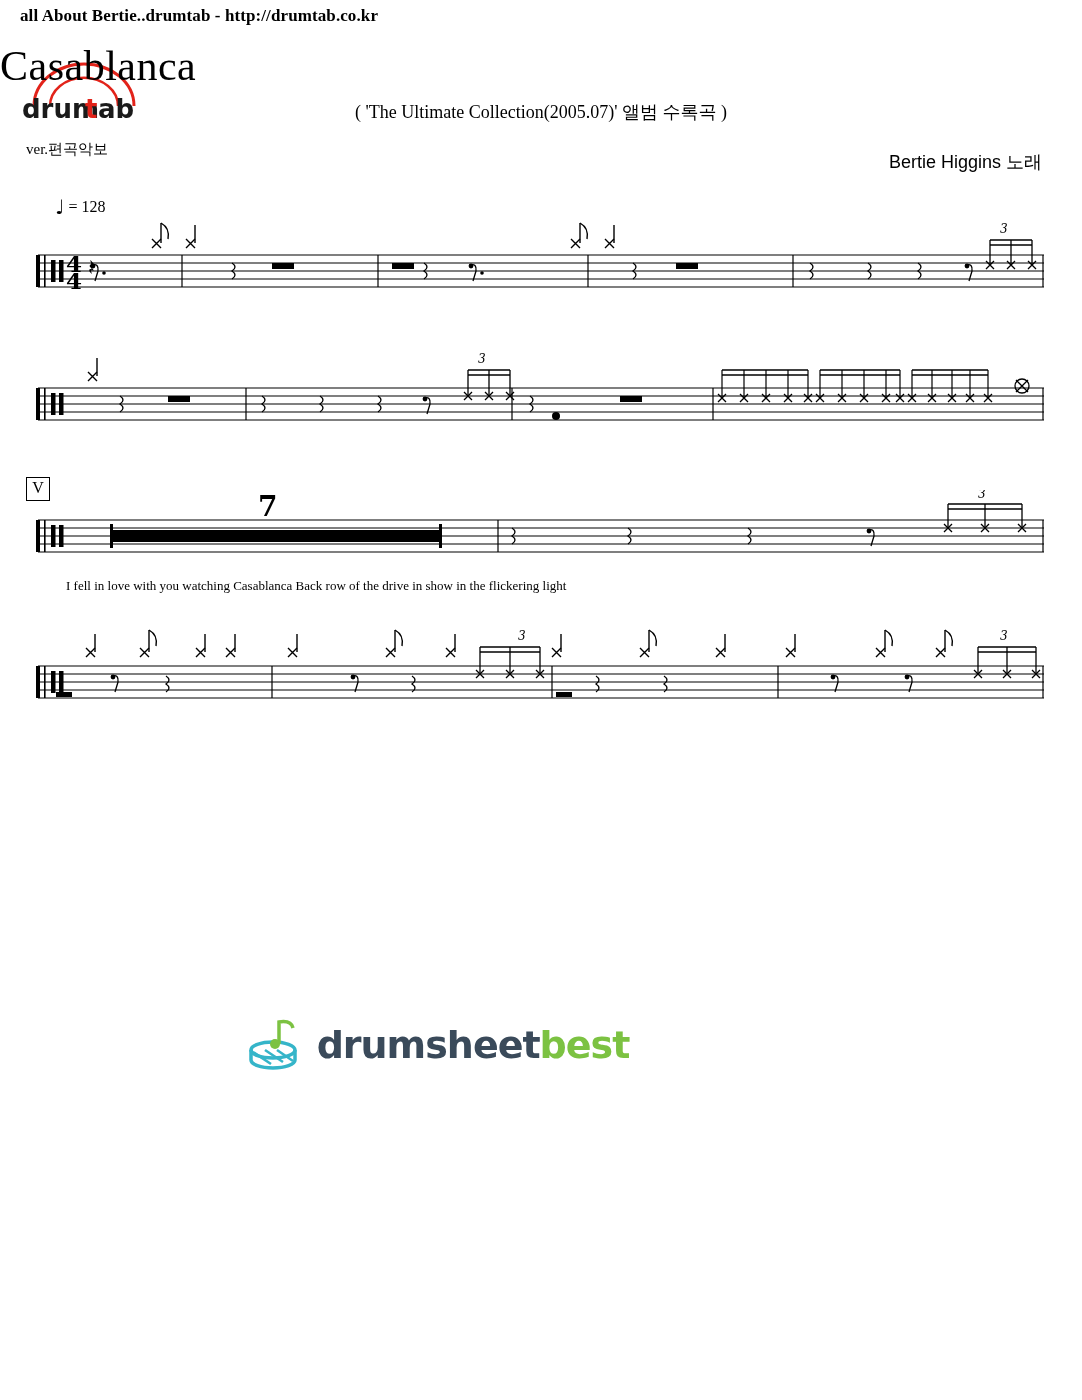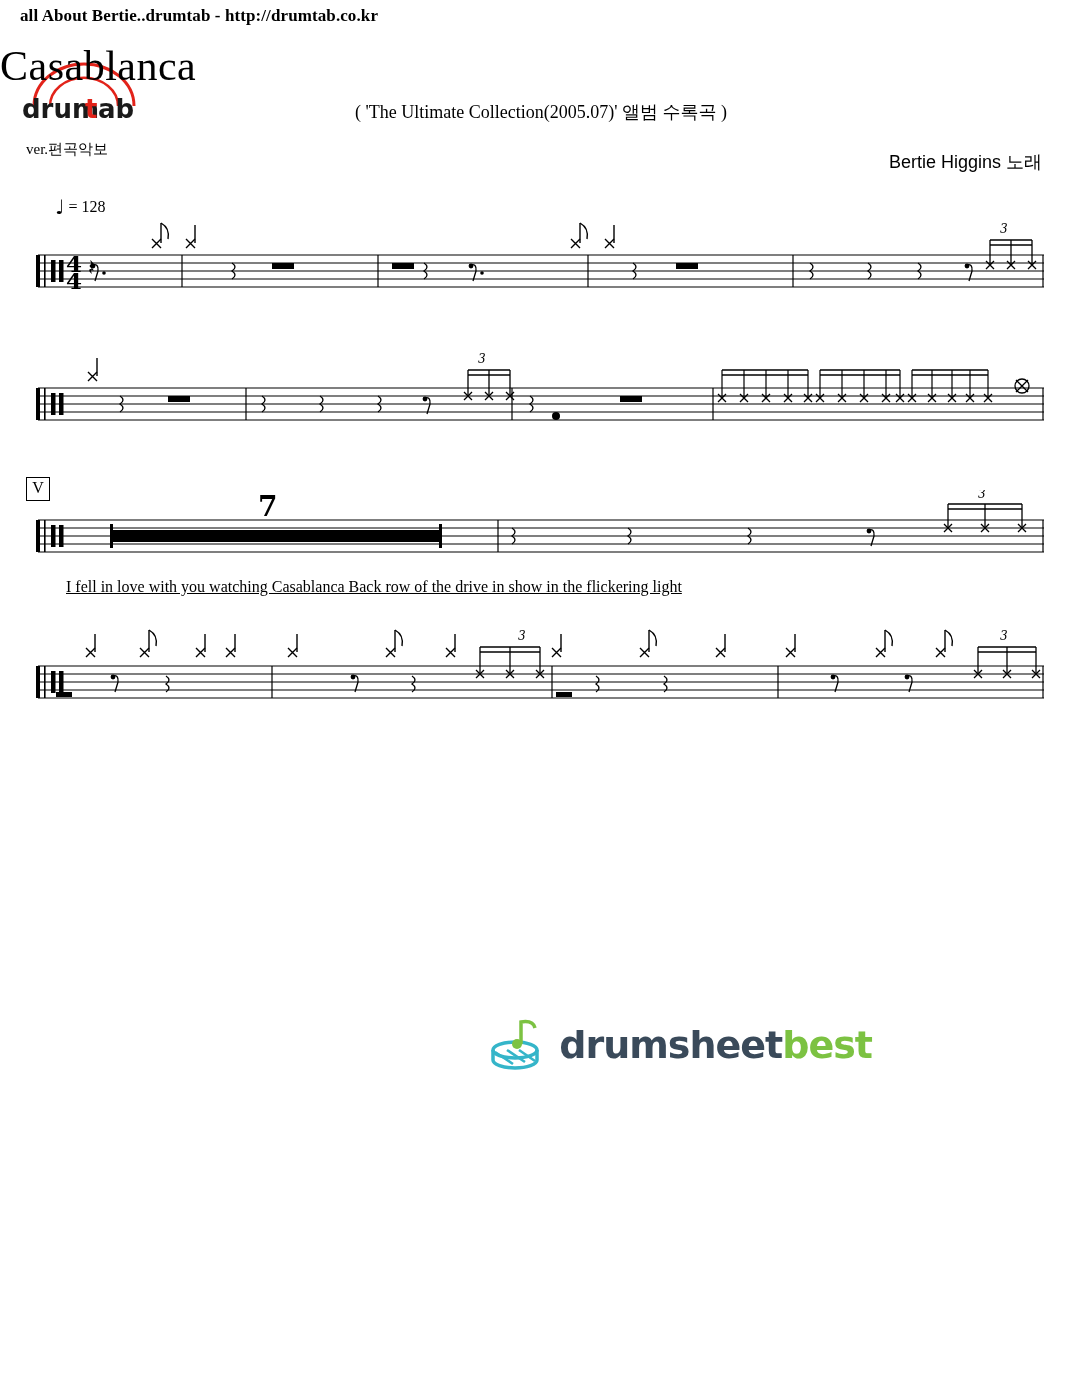--- a/index.html
+++ b/index.html
@@ -97,44 +97,43 @@
   .system {
     position: absolute;
     left: 0;
     width: 1082px;
   }
   .system svg { display: block; }
 
   .lyric {
     position: absolute;
     font-family: "Liberation Serif", serif;
-    font-size: 16px;
+    font-size: 13px;
     white-space: nowrap;
-    text-decoration: underline;
   }
 
   .section-box {
     position: absolute;
     border: 1.5px solid #000;
     font-family: "Liberation Serif", serif;
     font-size: 16px;
     text-align: center;
     line-height: 20px;
     width: 22px;
     height: 22px;
     background: #fff;
   }
 
   
   .footer-logo {
     position: absolute;
     left: 0;
     top: 1010px;
     width: 872px;
-    text-align: right;
+    text-align: center;
   }
   .footer-logo-inner {
     display: inline-block;
     position: relative;
     height: 80px;
   }
   .footer-text {
     font-family: "DejaVu Sans", sans-serif;
     font-size: 38px;
     font-weight: bold;

